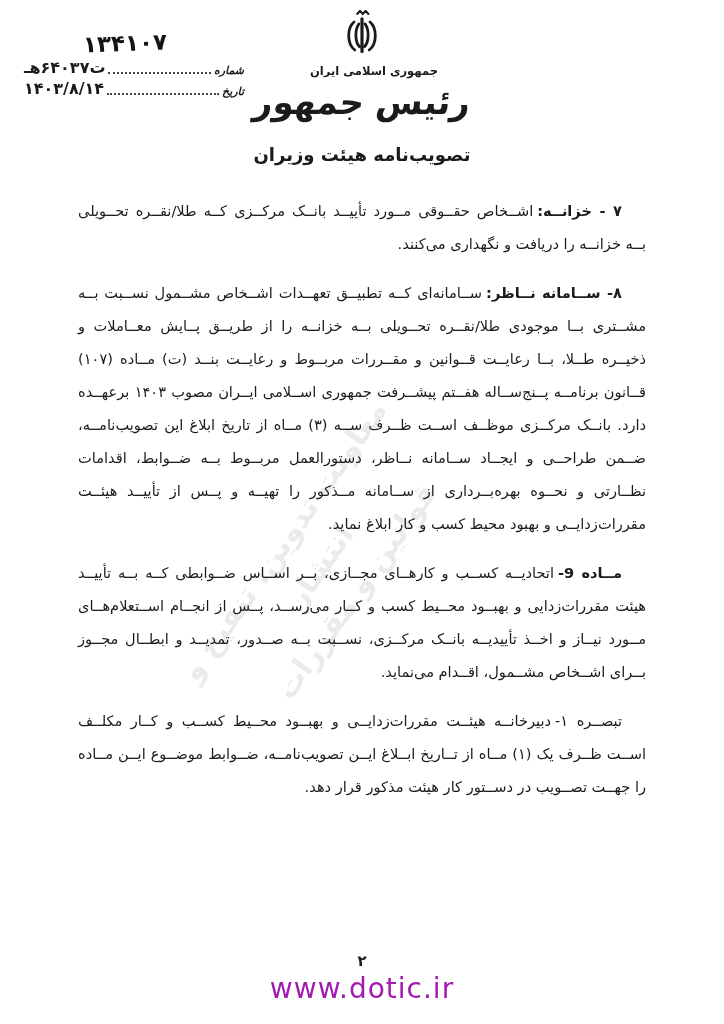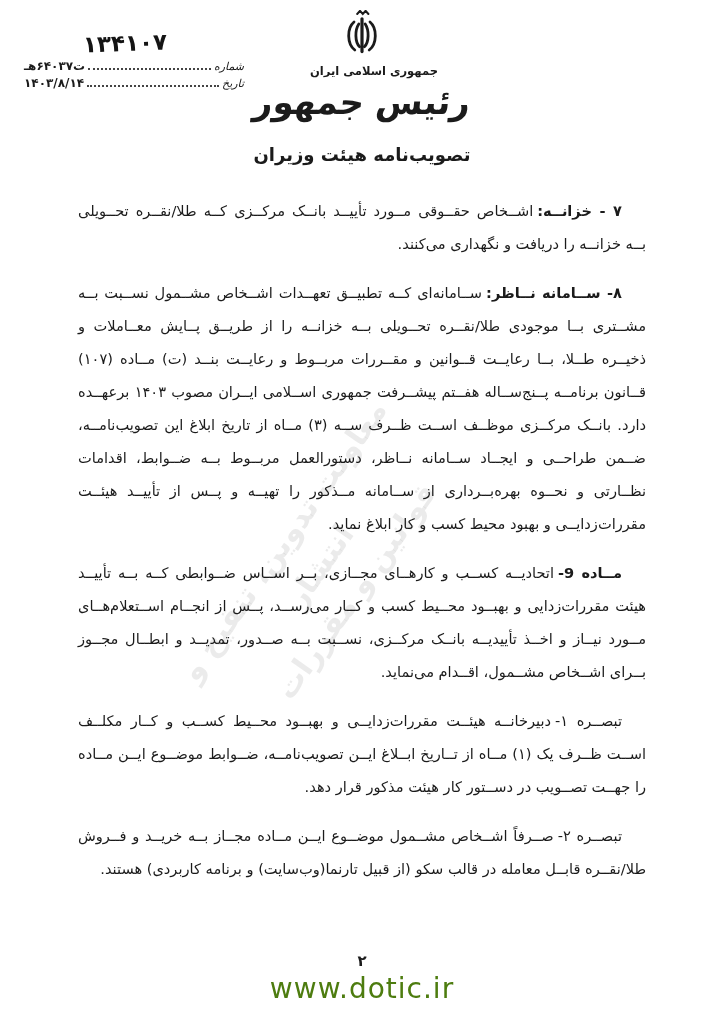--- a/index.html
+++ b/index.html
@@ -30,29 +30,29 @@
     transform:rotate(-2deg);
     margin-right:18px;
     color:#141414;
   }
   .meta-row{
     display:flex;align-items:flex-end;
     font-size:11px;
     margin-top:2px;
     direction:rtl;
   }
-  .meta-label{font-style:italic;font-weight:400;white-space:nowrap;text-align:right;}
+  .meta-label{font-style:italic;font-weight:700;white-space:nowrap;text-align:right;}
   .meta-dots{
     flex:1;
     border-bottom:2px dotted #444;
     margin:0 3px 3px 3px;
     min-width:40px;
     height:10px;
   }
-  .meta-value{white-space:nowrap;font-size:12px;font-weight:700;}
+  .meta-value{white-space:nowrap;font-size:16px;font-weight:700;}
 
   
   .letterhead{
     position:absolute;top:10px;left:0;right:0;
     text-align:center;
   }
   .emblem{display:inline-block;width:40px;height:48px;}
   .republic{font-size:11.5px;margin-top:2px;font-weight:700;padding-left:24px;}
   .president{
     font-size:34px;font-weight:700;
@@ -158,23 +158,20 @@
 
 
       <p class="para">
         <span class="lead bold">مــاده 9-</span><span class="ptext">اتحادیــه کســب و کارهــای مجــازی، بــر اســاس ضــوابطی کــه بــه تأییــد هیئت مقررات‌زدایی و بهبــود محــیط کسب و کــار می‌رســد، پــس از انجــام اســتعلام‌هــای مــورد نیــاز و اخــذ تأییدیــه بانــک مرکــزی، نســبت بــه صــدور، تمدیــد و ابطــال مجــوز بــرای اشــخاص مشــمول، اقــدام می‌نماید.</span>
       </p>
 
       <p class="para">
         <span class="lead">تبصــره ۱-</span><span class="ptext">دبیرخانــه هیئــت مقررات‌زدایــی و بهبــود محــیط کســب و کــار مکلــف اســت ظــرف یک (۱) مــاه از تــاریخ ابــلاغ ایــن تصویب‌نامــه، ضــوابط موضــوع ایــن مــاده را جهــت تصــویب در دســتور کار هیئت مذکور قرار دهد.</span>
       </p>
 
-      <p class="para">
-        <span class="lead">تبصــره ۲-</span><span class="ptext">صــرفاً اشــخاص مشــمول موضــوع ایــن مــاده مجــاز بــه خریــد و فــروش طلا/نقــره قابــل معامله در قالب سکو (از قبیل تارنما(وب‌سایت) و برنامه کاربردی) هستند.</span>
-      </p>
 
 
     </div>
 
   <div class="page-number">۲</div>
-  <div class="website" style="color: #4d7c0f;">www.dotic.ir</div>
+  <div class="website" style="color: #a21caf;">www.dotic.ir</div>
 
 </div>
 
 </body></html>

